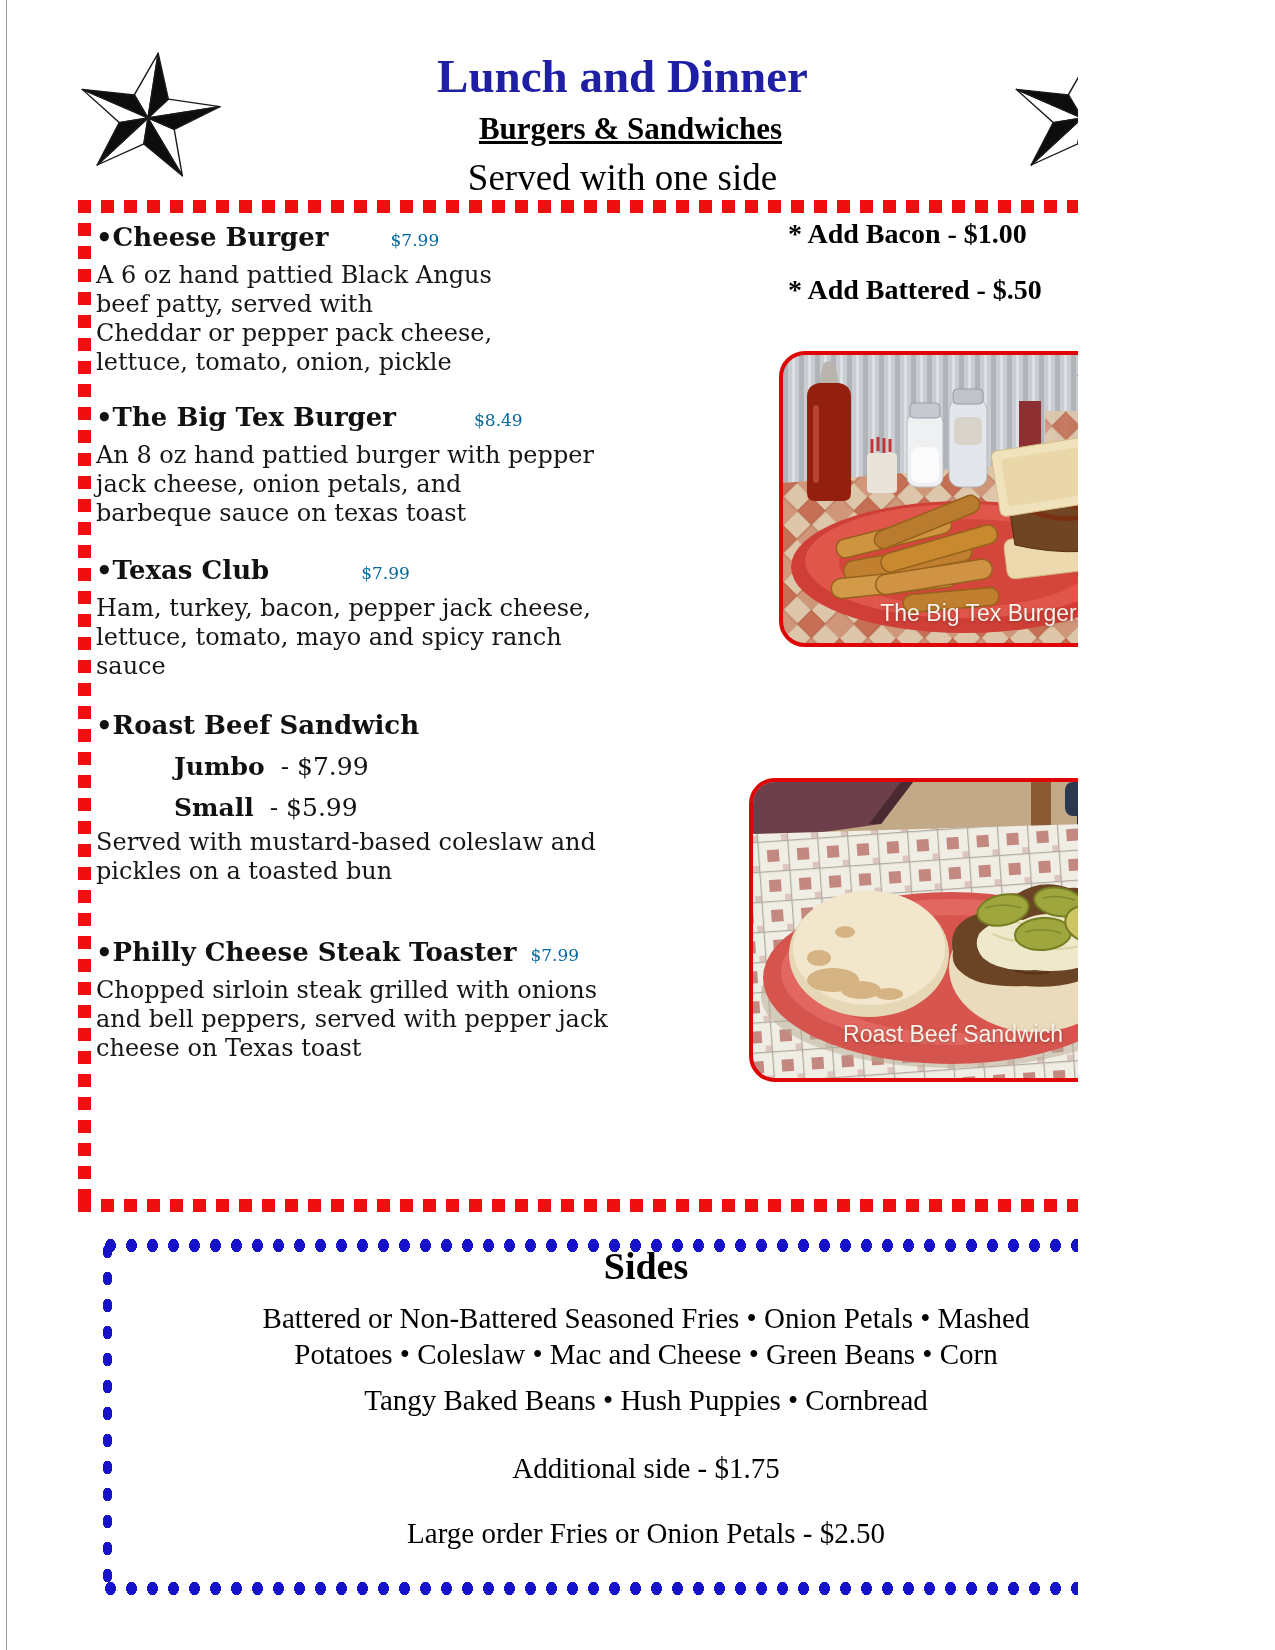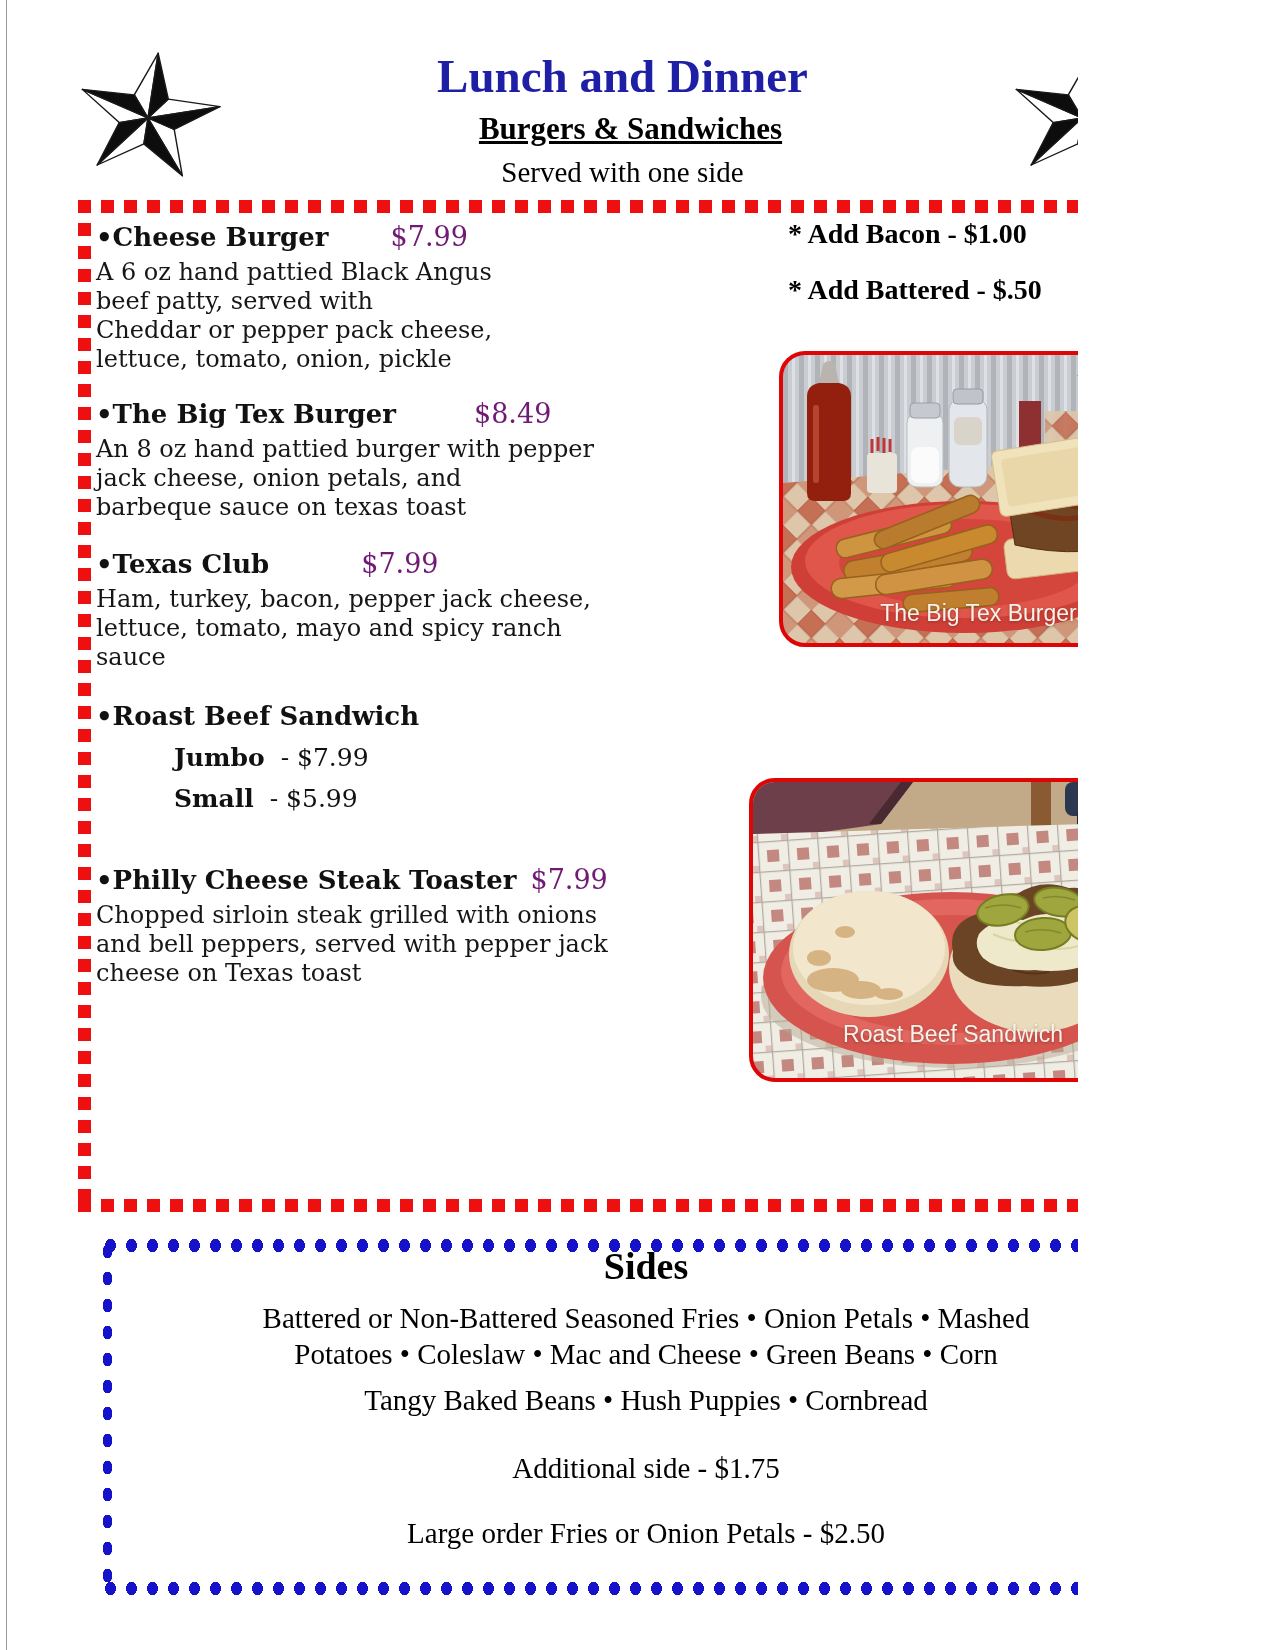--- a/index.html
+++ b/index.html
@@ -5,38 +5,38 @@
   html,body{margin:0;padding:0;background:#fff;}
   .page{position:relative;width:1078px;height:1650px;background:#ffffff;overflow:hidden;
         font-family:"DejaVu Serif",serif;color:#111;}
   .edge-line{position:absolute;left:6px;top:0;width:1px;height:1650px;background:#9a9a9a;}
 
   
   .header-text{position:absolute;left:0;top:52px;width:1245px;text-align:center;}
   .title{font-family:"Liberation Serif",serif;font-weight:bold;font-size:47px;color:#1f1fa6;line-height:1.05;}
   .section-heading{font-family:"Liberation Serif",serif;font-weight:bold;font-size:31px;
                    text-decoration:underline;margin-top:10px;color:#000;padding-left:16px;}
-  .subtitle{font-family:"Liberation Serif",serif;font-size:29px;margin-top:9px;color:#000;}
+  .subtitle{font-family:"Liberation Serif",serif;font-size:37px;margin-top:9px;color:#000;}
   .star{position:absolute;width:152px;height:136px;}
   .star-left{left:72px;top:50px;}
   .star-right{left:1006px;top:50px;}
 
   
   .red-box{position:absolute;left:78px;top:200px;width:1119px;height:1012px;}
   .rb-top,.rb-bottom{position:absolute;left:0;width:100%;height:13px;
       background:repeating-linear-gradient(90deg,#ee1010 0 13px,transparent 13px 23px);}
   .rb-top{top:0;} .rb-bottom{bottom:0;}
   .rb-left,.rb-right{position:absolute;top:0;height:100%;width:13px;
       background:repeating-linear-gradient(180deg,#ee1010 0 13px,transparent 13px 23px);}
   .rb-left{left:0;} .rb-right{right:0;}
 
   
   .col-left{position:absolute;left:18px;top:13px;width:620px;}
   .item-head{font-weight:bold;font-size:26px;line-height:32px;margin:0;}
-  .item-price{font-weight:normal;font-size:27px;color:#701a75;}
+  .item-price{font-weight:normal;font-size:17px;color:#0369a1;}
   .mt8{margin-top:8px;} .mt24{margin-top:24px;} .mt26{margin-top:26px;}
   .mt28{margin-top:28px;} .mt32{margin-top:32px;} .mt50{margin-top:50px;}
   .g62{margin-left:62px;} .g78{margin-left:78px;} .g92{margin-left:92px;}
   .g112{margin-left:112px;} .g14{margin-left:14px;}
   .item-desc{font-size:24px;line-height:29px;margin:5px 0 0 0;white-space:pre-line;color:#161616;}
   .size-row{margin:10px 0 0 78px;font-size:25px;line-height:31px;}
   .size-label{font-weight:bold;}
   .size-price{font-weight:normal;margin-left:16px;}
 
   
@@ -124,20 +124,22 @@
         <p class="item-head mt26"><span>•Texas Club</span><span class="item-price g92">$7.99</span></p>
         <p class="item-desc">Ham, turkey, bacon, pepper jack  cheese,
 lettuce, tomato, mayo and spicy ranch
 sauce</p>
       </div>
 
       <div>
         <p class="item-head mt28"><span>•Roast Beef Sandwich</span></p>
         <p class="size-row"><span class="size-label">Jumbo</span><span class="size-price">- $7.99</span></p>
         <p class="size-row"><span class="size-label">Small</span><span class="size-price">- $5.99</span></p>
+        <p class="item-desc">Served with mustard-based coleslaw and
+pickles on a toasted bun</p>
       </div>
 
 
       <div>
         <p class="item-head mt50"><span>•Philly Cheese Steak Toaster</span><span class="item-price g14">$7.99</span></p>
         <p class="item-desc">Chopped sirloin steak grilled with onions
 and bell peppers, served with pepper jack
 cheese on Texas toast</p>
       </div>
 

